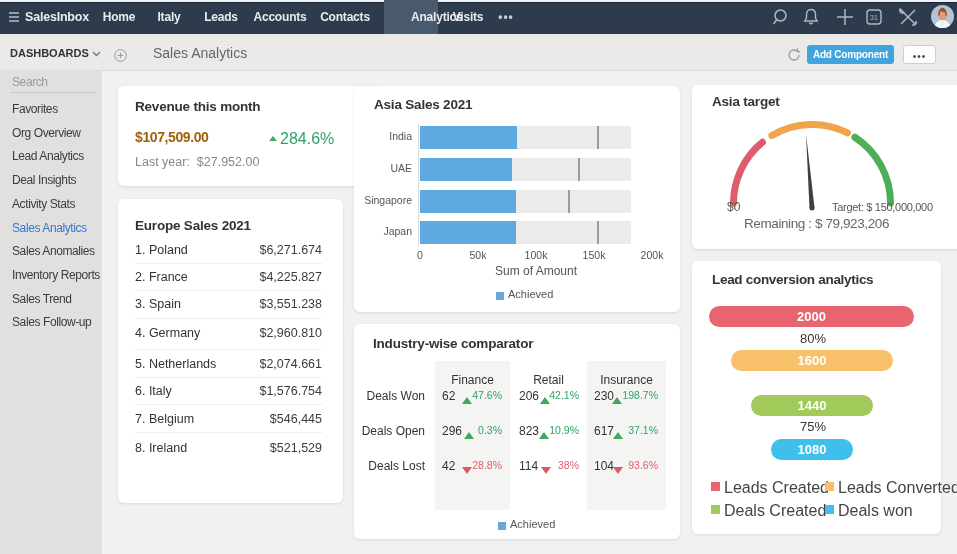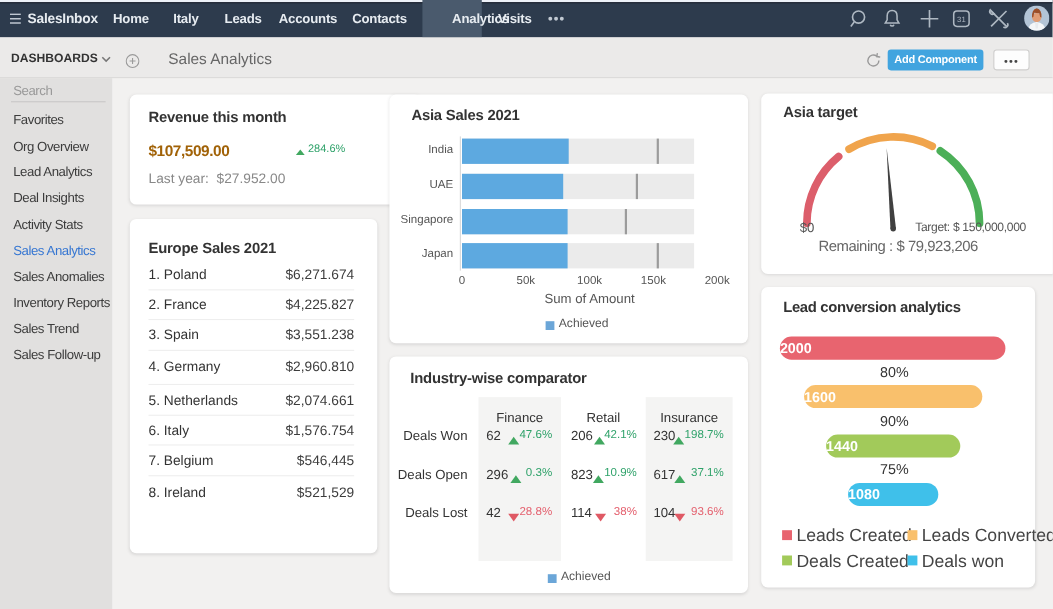--- a/index.html
+++ b/index.html
@@ -45,21 +45,21 @@
 .pct { position:absolute; font-size:10.5px; text-align:right; width:34px; white-space:nowrap; }
 .up { color:#2fa26a; } .down { color:#e4606e; }
 .tri-up { position:absolute; width:0; height:0; border-left:5.5px solid transparent; border-right:5.5px solid transparent; border-bottom:7px solid #41a860; }
 .tri-down { position:absolute; width:0; height:0; border-left:5.5px solid transparent; border-right:5.5px solid transparent; border-top:7px solid #df5964; }
 
 
 .leg { position:absolute; font-size:11px; color:#555; }
 .lsq { position:absolute; width:8px; height:8px; }
 
 
-.fbar { position:absolute; border-radius:10.5px; color:#fff; font-size:13px; font-weight:bold; line-height:21px; }
+.fbar { position:absolute; border-radius:10.5px; color:#fff; font-size:13px; font-weight:bold; text-align:center; line-height:21px; }
 .fpct { position:absolute; width:242px; text-align:center; font-size:13px; color:#333; }
 .flg { position:absolute; font-size:16px; color:#444; white-space:nowrap; }
 .fsq { position:absolute; width:9px; height:9px; }
 </style>
 </head>
 <body>
 <div class="page">
 
   <div class="nav">
     <div class="abs" style="left:0;top:0;width:957px;height:2px;background:#edf1f8"></div>
@@ -150,21 +150,21 @@
     <div class="sitem" style="top:173px">Sales Anomalies</div>
     <div class="sitem" style="top:197px">Inventory Reports</div>
     <div class="sitem" style="top:221px">Sales Trend</div>
     <div class="sitem" style="top:244px">Sales Follow-up</div>
   </div>
 
   <div class="card" style="left:118px;top:86px;width:265px;height:100px">
     <div class="ctitle" style="left:17px;top:13px">Revenue this month</div>
     <div class="abs" style="left:17px;top:43px;font-size:14px;font-weight:bold;color:#a16207;letter-spacing:-0.4px">$107,509.00</div>
     <div class="tri-up" style="left:151px;top:50px;border-left-width:4.5px;border-right-width:4.5px;border-bottom-width:5.5px"></div>
-    <div class="abs up" style="left:162px;top:44px;width:40px;font-size:10px">284.6%</div>
+    <div class="abs up" style="left:162px;top:44px;width:40px;font-size:16px">284.6%</div>
     <div class="abs" style="left:17px;top:69px;font-size:12.5px;color:#888">Last year:&nbsp; $27.952.00</div>
   </div>
 
   <div class="card" style="left:118px;top:199px;width:225px;height:304px">
     <div class="ctitle" style="left:17px;top:19px">Europe Sales 2021</div>
     <div class="erow" style="top:44px">1. Poland<span class="val">$6,271.674</span></div>
     <div class="esep" style="top:64px"></div>
     <div class="erow" style="top:71px">2. France<span class="val">$4,225.827</span></div>
     <div class="esep" style="top:91px"></div>
     <div class="erow" style="top:98px">3. Spain<span class="val">$3,551.238</span></div>
@@ -275,21 +275,20 @@
     <div class="abs" style="left:35px;top:115px;font-size:12px;color:#555">$0</div>
     <div class="abs" style="left:140px;top:116px;width:99px;text-align:right;font-size:11px;letter-spacing:-0.3px;color:#555;white-space:nowrap">Target: $ 150,000,000</div>
     <div class="abs" style="left:0;top:131px;width:249px;text-align:center;font-size:13.5px;letter-spacing:-0.4px;color:#666;white-space:nowrap">Remaining : $ 79,923,206</div>
   </div>
 
   <div class="card" style="left:692px;top:261px;width:249px;height:273px">
     <div class="ctitle" style="left:20px;top:11px;letter-spacing:-0.3px">Lead conversion analytics</div>
     <div class="fbar" style="left:17px;top:45px;width:205px;height:21px;background:#e8646f">2000</div>
     <div class="fpct" style="left:0;top:70px">80%</div>
     <div class="fbar" style="left:39px;top:89px;width:162px;height:21px;background:#f9c06c">1600</div>
-    <div class="fpct" style="left:0;top:114px">90%</div>
     <div class="fbar" style="left:59px;top:134px;width:122px;height:21px;background:#a2ca5a">1440</div>
     <div class="fpct" style="left:0;top:158px">75%</div>
     <div class="fbar" style="left:79px;top:178px;width:82px;height:21px;background:#3fc0ea">1080</div>
     <div class="fsq" style="left:19px;top:221px;background:#e8646f"></div>
     <div class="flg" style="left:32px;top:218px">Leads Created</div>
     <div class="fsq" style="left:133px;top:221px;background:#f9c06c"></div>
     <div class="flg" style="left:146px;top:218px">Leads Converted</div>
     <div class="fsq" style="left:19px;top:244px;background:#a2ca5a"></div>
     <div class="flg" style="left:32px;top:241px">Deals Created</div>
     <div class="fsq" style="left:133px;top:244px;background:#3fc0ea"></div>

